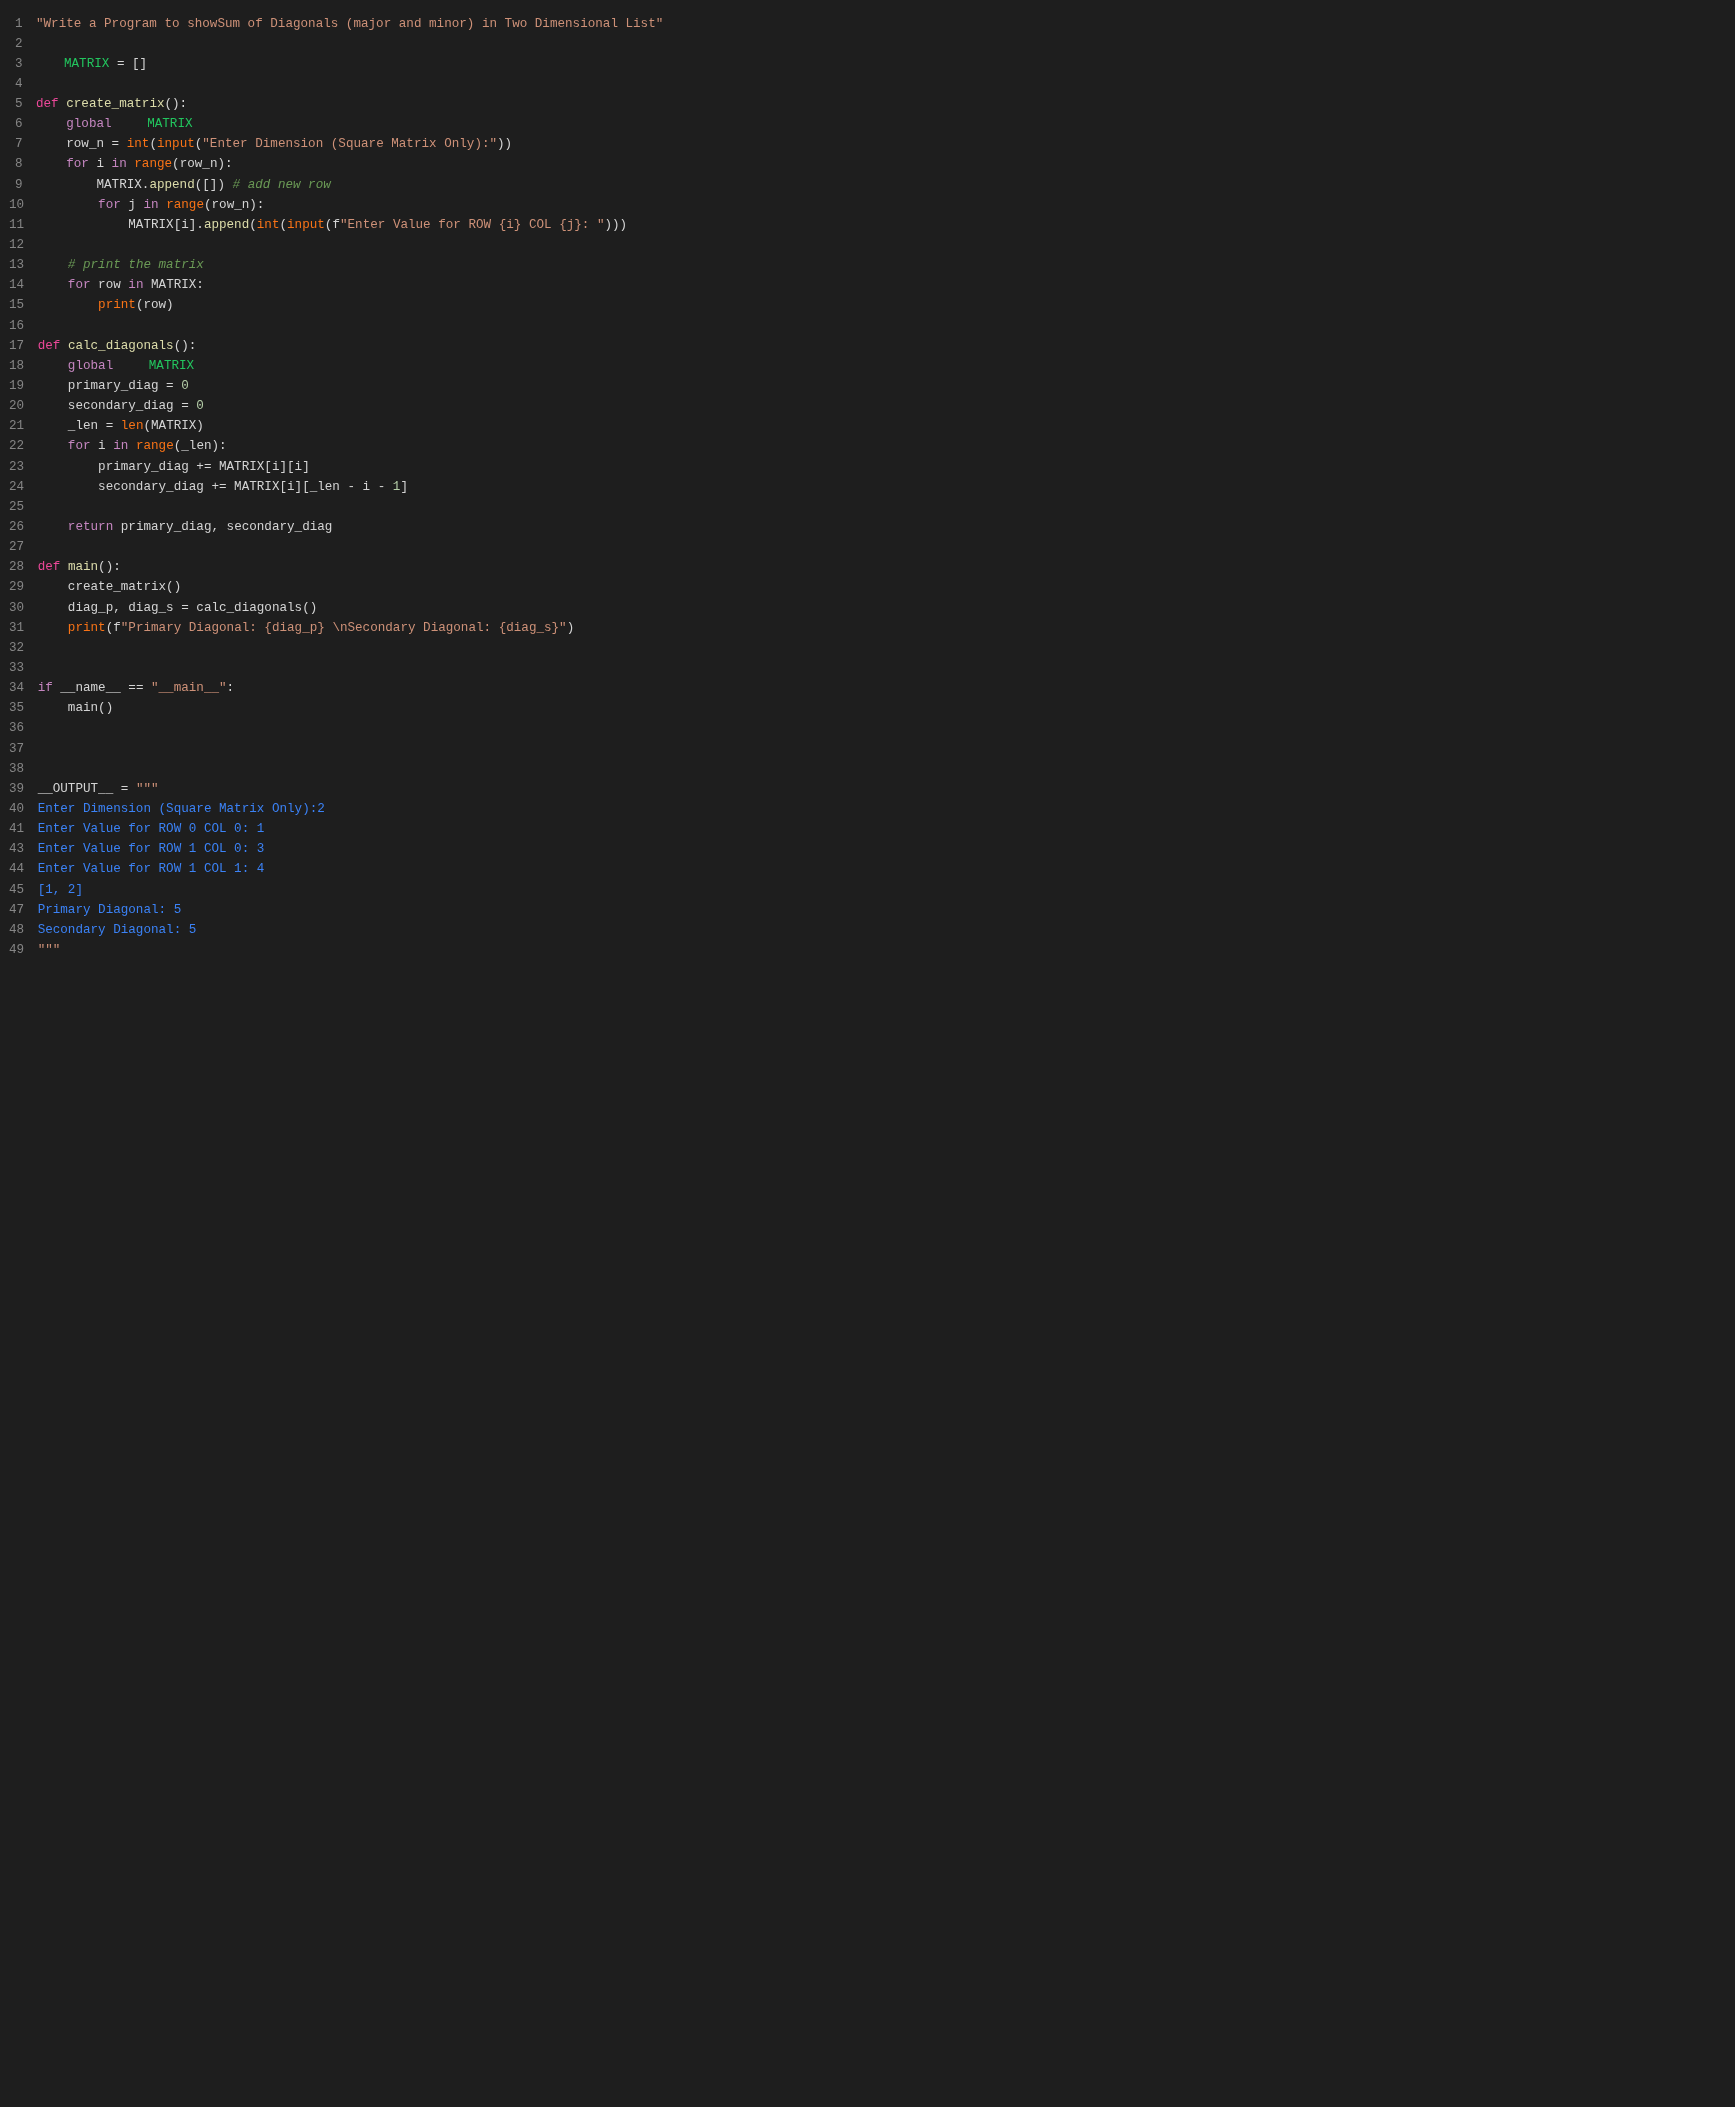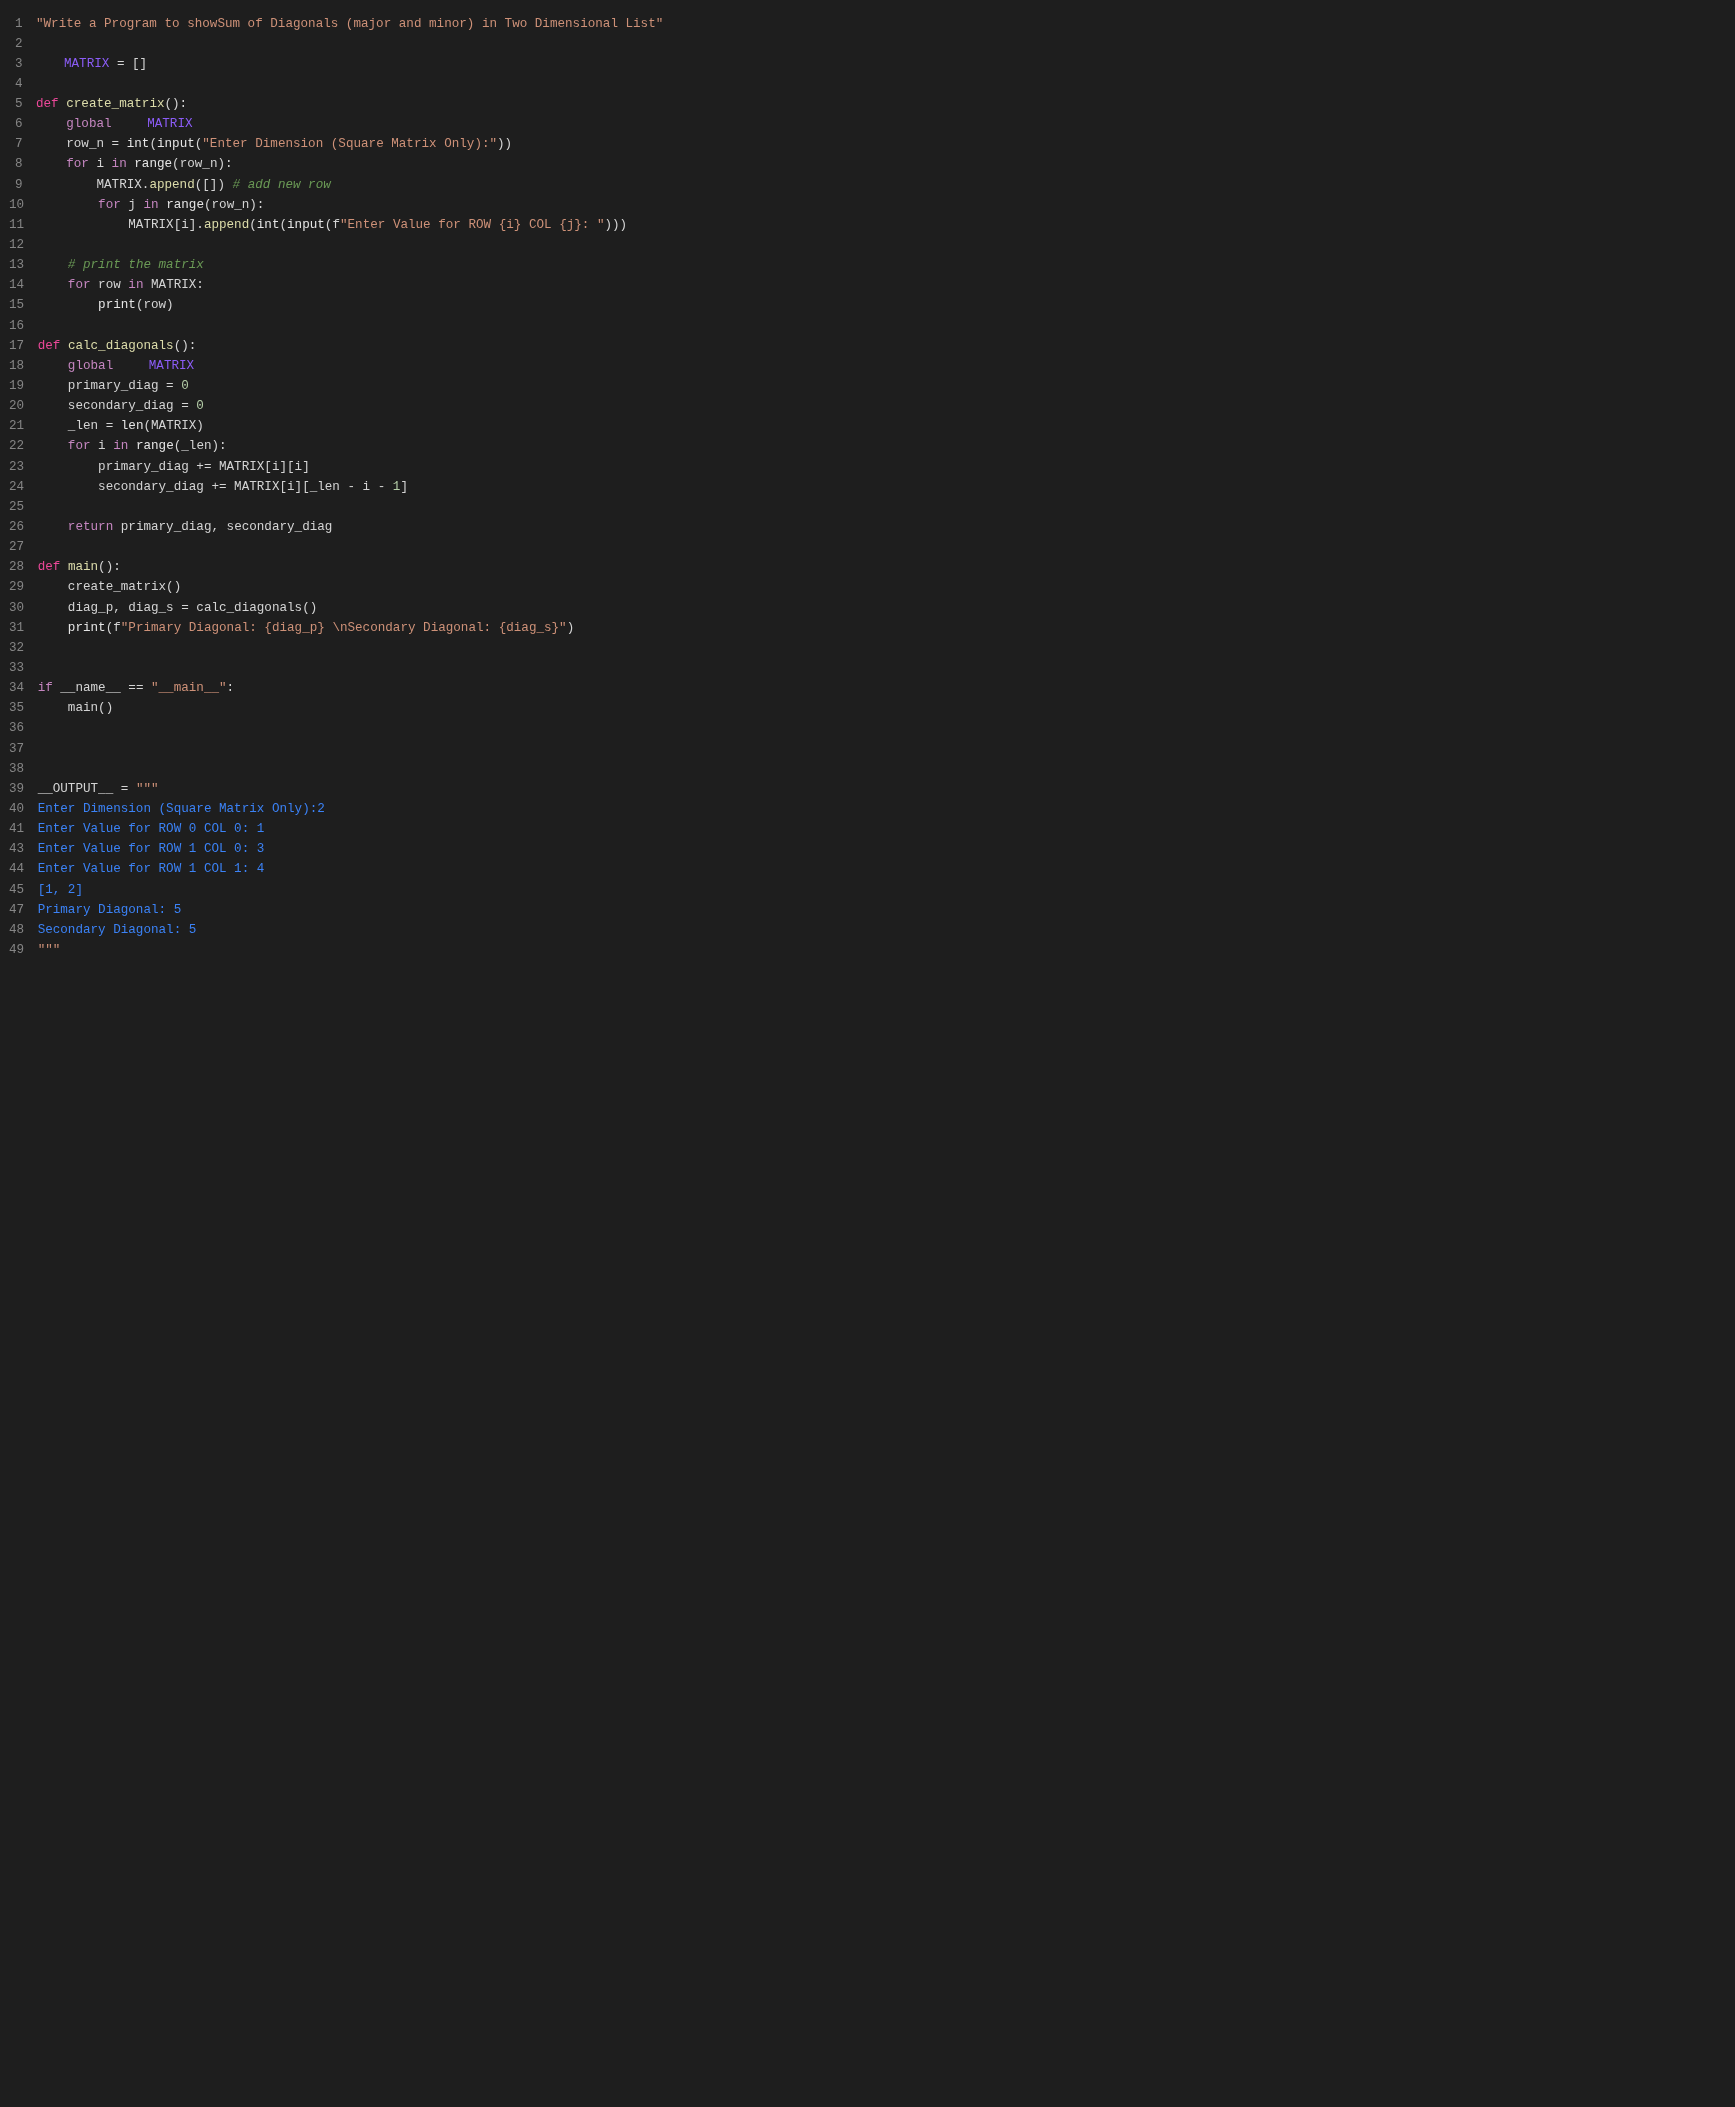--- a/index.html
+++ b/index.html
@@ -44,26 +44,26 @@
       white-space: pre;
       font-size: 12.6px;
     }
 
     
     .c-string { color: #ce9178; }
     .c-keyword { color: #c586c0; }
     .c-keyword-def { color: #ec4899; }
     .c-function { color: #dcdcaa; }
     .c-global-kw { color: #c586c0; margin-top: 22px; }
-    .c-builtin { color: #e5e5e5; }
+    .c-builtin { color: #f97316; }
     .c-number { color: #b5cea8; }
     .c-comment { color: #6a9955; font-style: italic; }
     .c-plain { color: #d4d4d4; }
     .c-output { color: #3b82f6; text-align: center; }
-    .c-varname { color: #8b5cf6; padding-left: 28px; }
+    .c-varname { color: #22c55e; padding-left: 28px; }
     .c-attr { color: #dcdcaa; }
   </style>
 </head>
 <body>
 
 <div class="code-container">
 <div class="code-line">
       <span class="line-number">1</span>
       <span class="line-content"><span class="c-string">"Write a Program to showSum of Diagonals (major </span><span class="c-string">and</span><span class="c-string"> minor) in Two Dimensional List"</span></span>
     </div>

